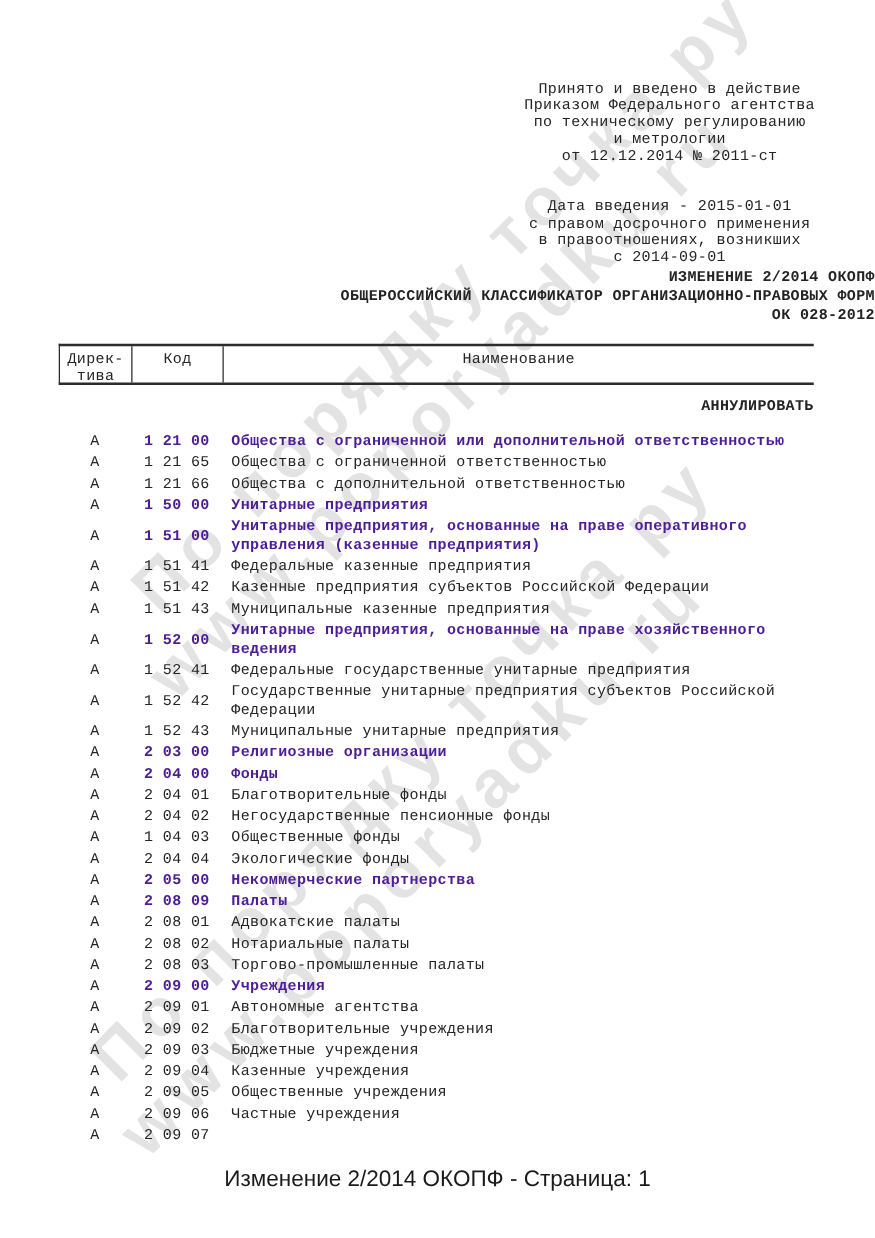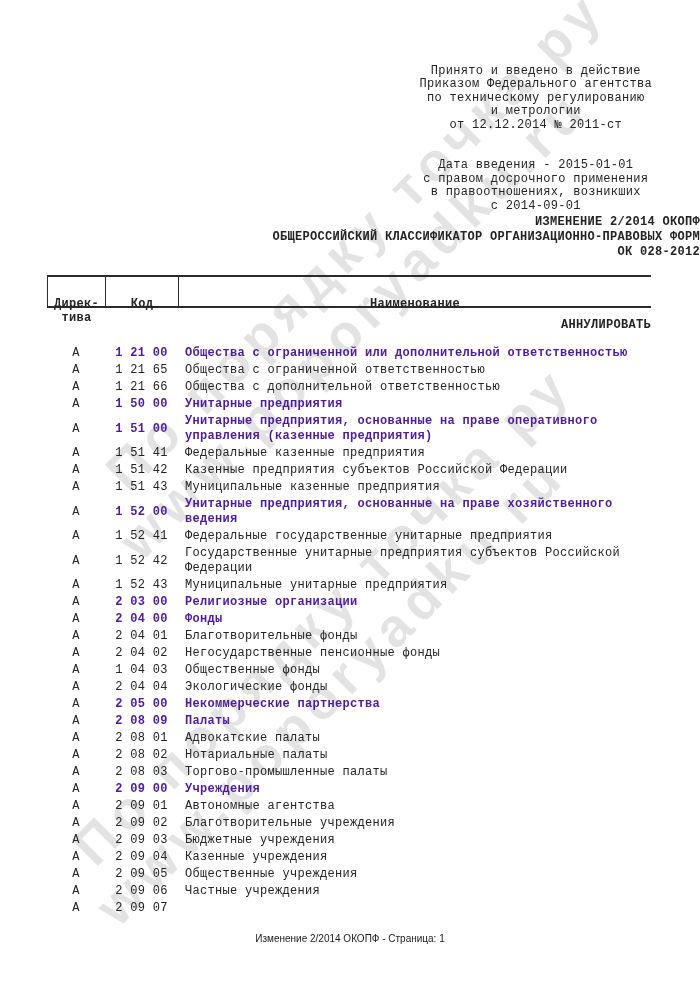--- a/index.html
+++ b/index.html
@@ -28,22 +28,22 @@
     text-align:right; font-weight:bold; line-height:15px;
   }
   
   .thead {
     position:absolute; z-index:1; left:47px; top:275px; width:604px; height:33px;
     box-sizing:border-box; display:flex;
     border-top:2.5px solid #2b2b2b; border-bottom:2.5px solid #2b2b2b;
     border-left:1.5px solid #2b2b2b;
   }
   .th {
-    box-sizing:border-box; padding-top:20px; text-align:center;
-    font-weight:bold; line-height:14px; white-space:pre-line;
+    box-sizing:border-box; padding-top:3px; text-align:center;
+    font-weight:normal; line-height:14px; white-space:pre-line;
   }
   .th-dir  { width:58px; border-right:1.5px solid #2b2b2b; }
   .th-code { width:73px; border-right:1.5px solid #2b2b2b; }
   .th-name { flex:1; }
   
   .section-label {
     position:absolute; z-index:1; left:47px; top:318px; width:604px;
     text-align:right; font-weight:bold; line-height:15px;
   }
   
@@ -53,21 +53,21 @@
   }
   .trow { display:flex; align-items:center; }
   .td-dir  { width:58px; text-align:center; }
   .td-code { width:73px; text-align:center; white-space:pre; }
   .td-name { flex:1; padding-left:7px; }
   .trow.bold .td-code, .trow.bold .td-name { font-weight:bold; color:#4c1d95; }
   
   .footer {
     position:absolute; z-index:1; top:933px; left:0; width:700px;
     text-align:center; font-family:"Liberation Sans",sans-serif;
-    font-size:10px; letter-spacing:0; color:#1b1b1b;
+    font-size:18px; letter-spacing:0; color:#1b1b1b;
   }
 </style>
 </head>
 <body>
 
 <div class="page">
 
   <div class="wm" style="left:115px; top:449px;">По порядку точка ру</div>
   <div class="wm" style="left:128px; top:518px;">www.poporyadku.ru</div>
   <div class="wm" style="left:82px;  top:824px;">По порядку точка ру</div>

